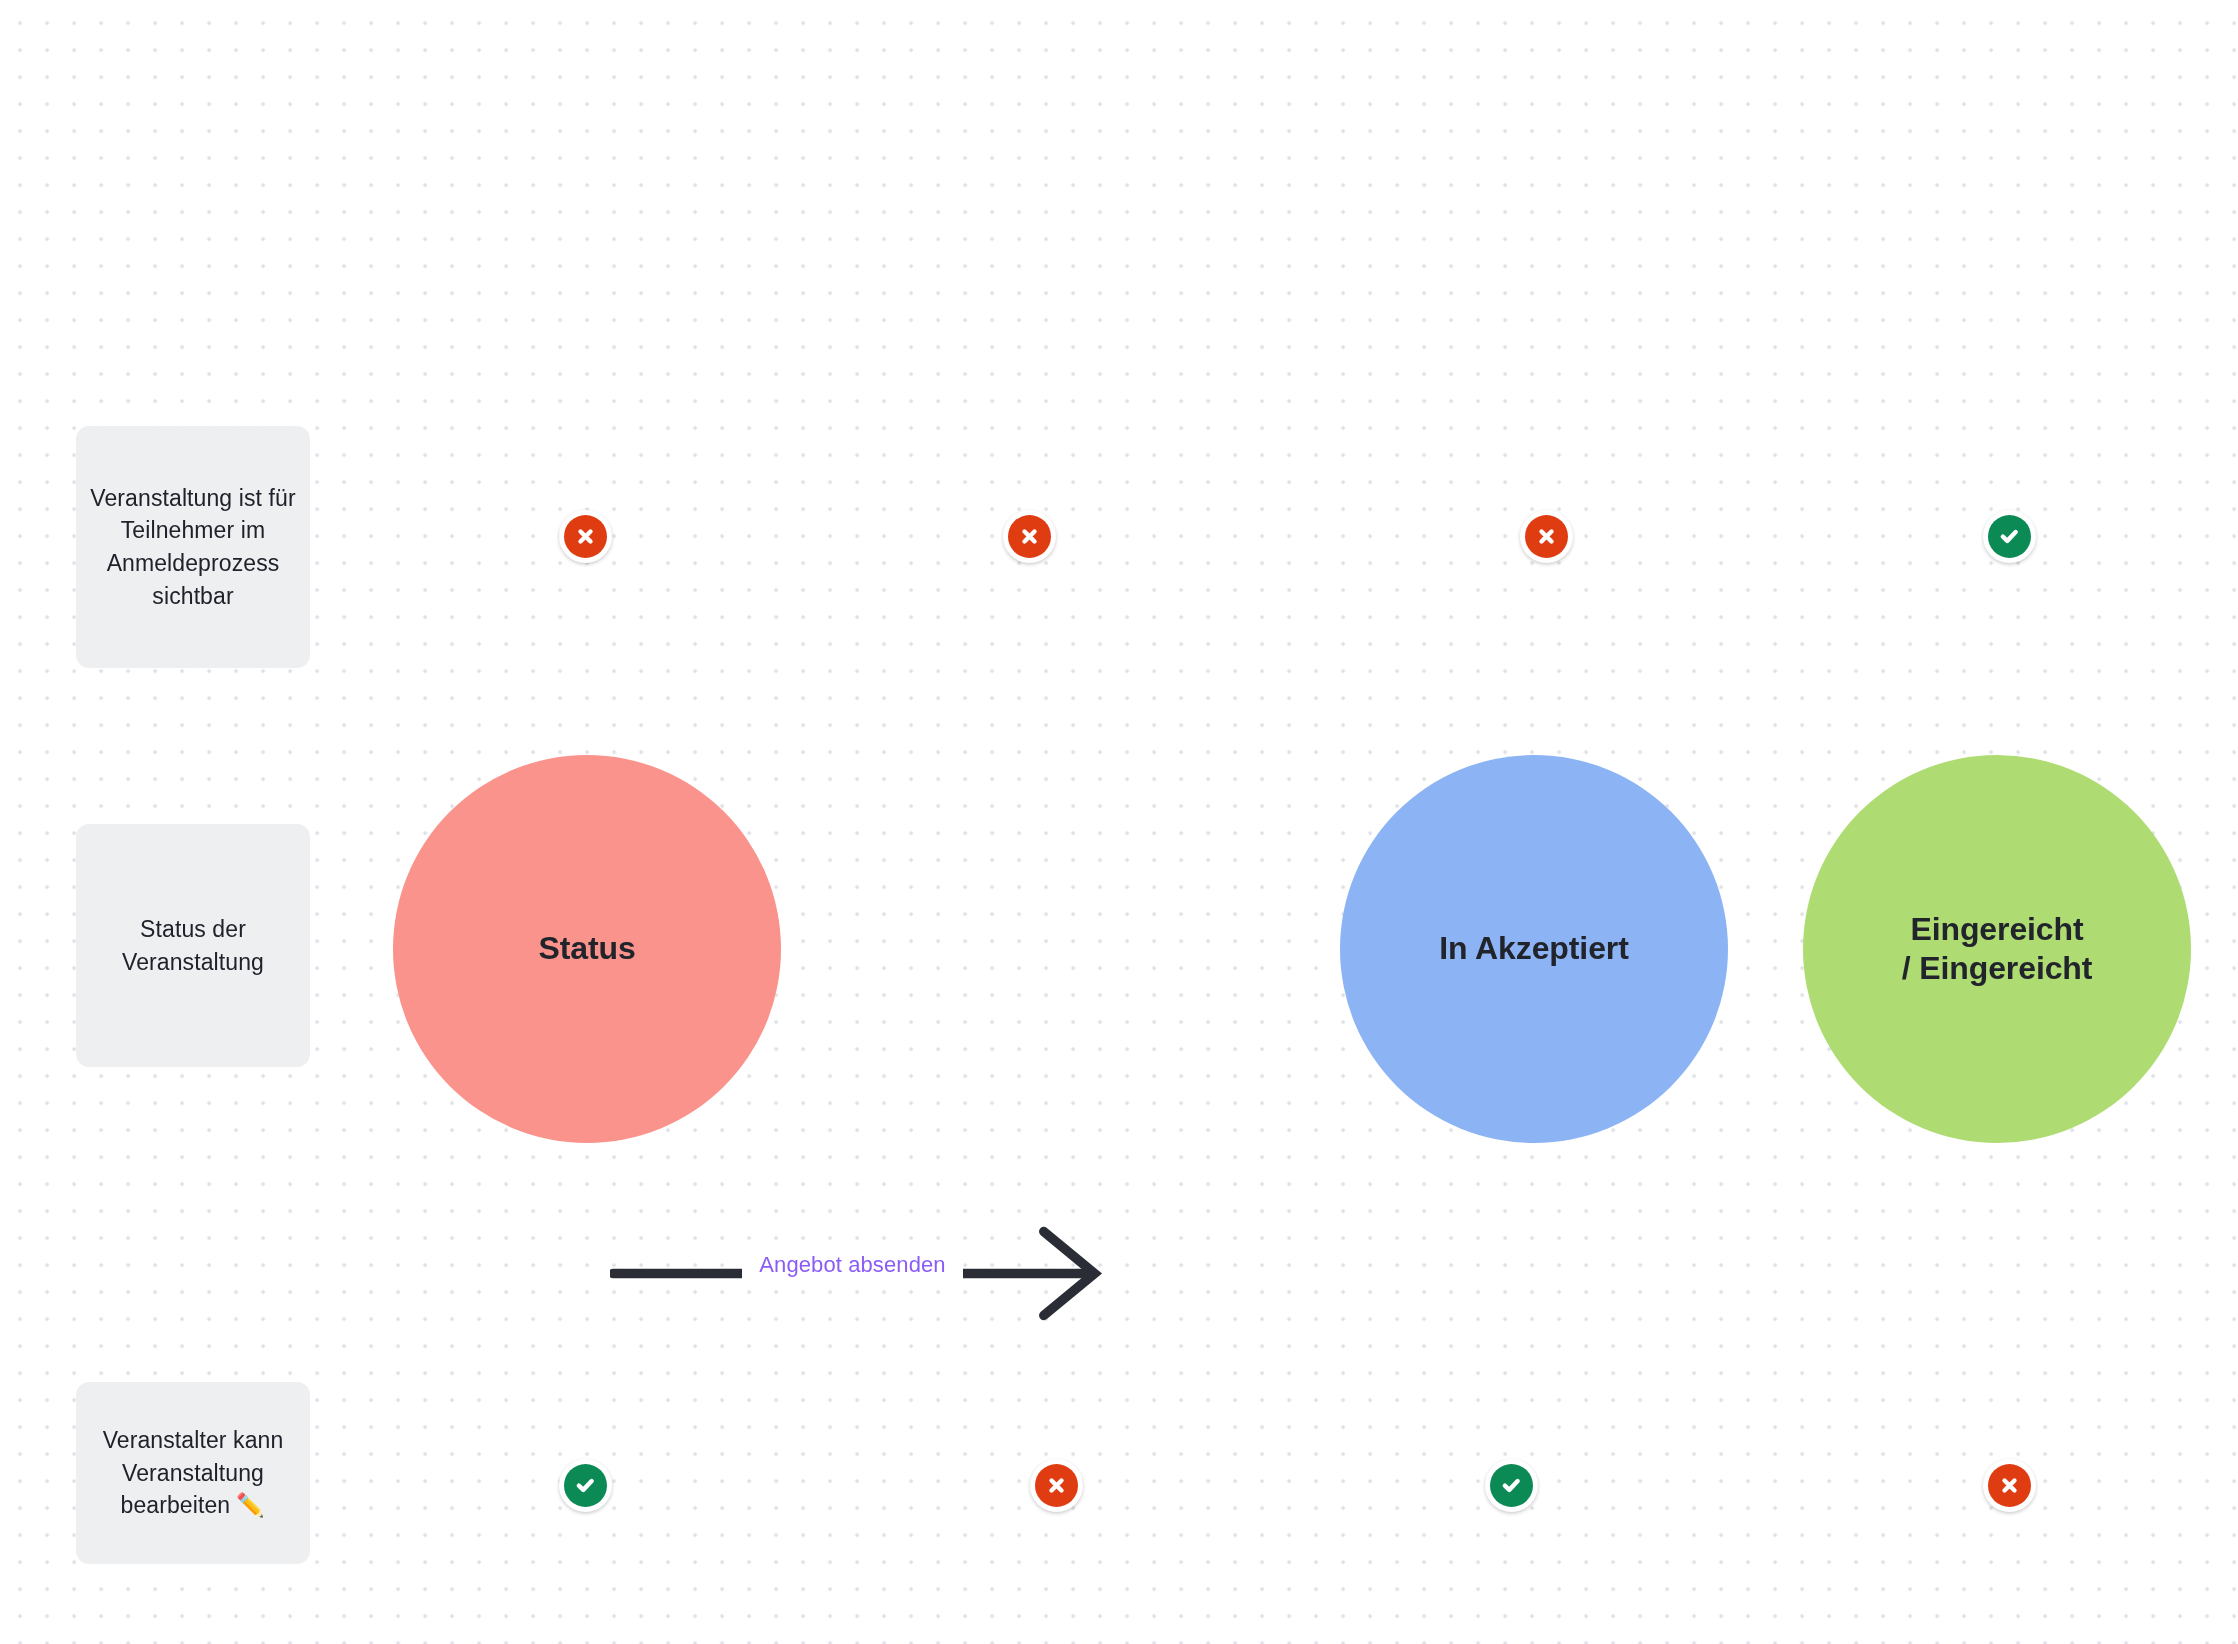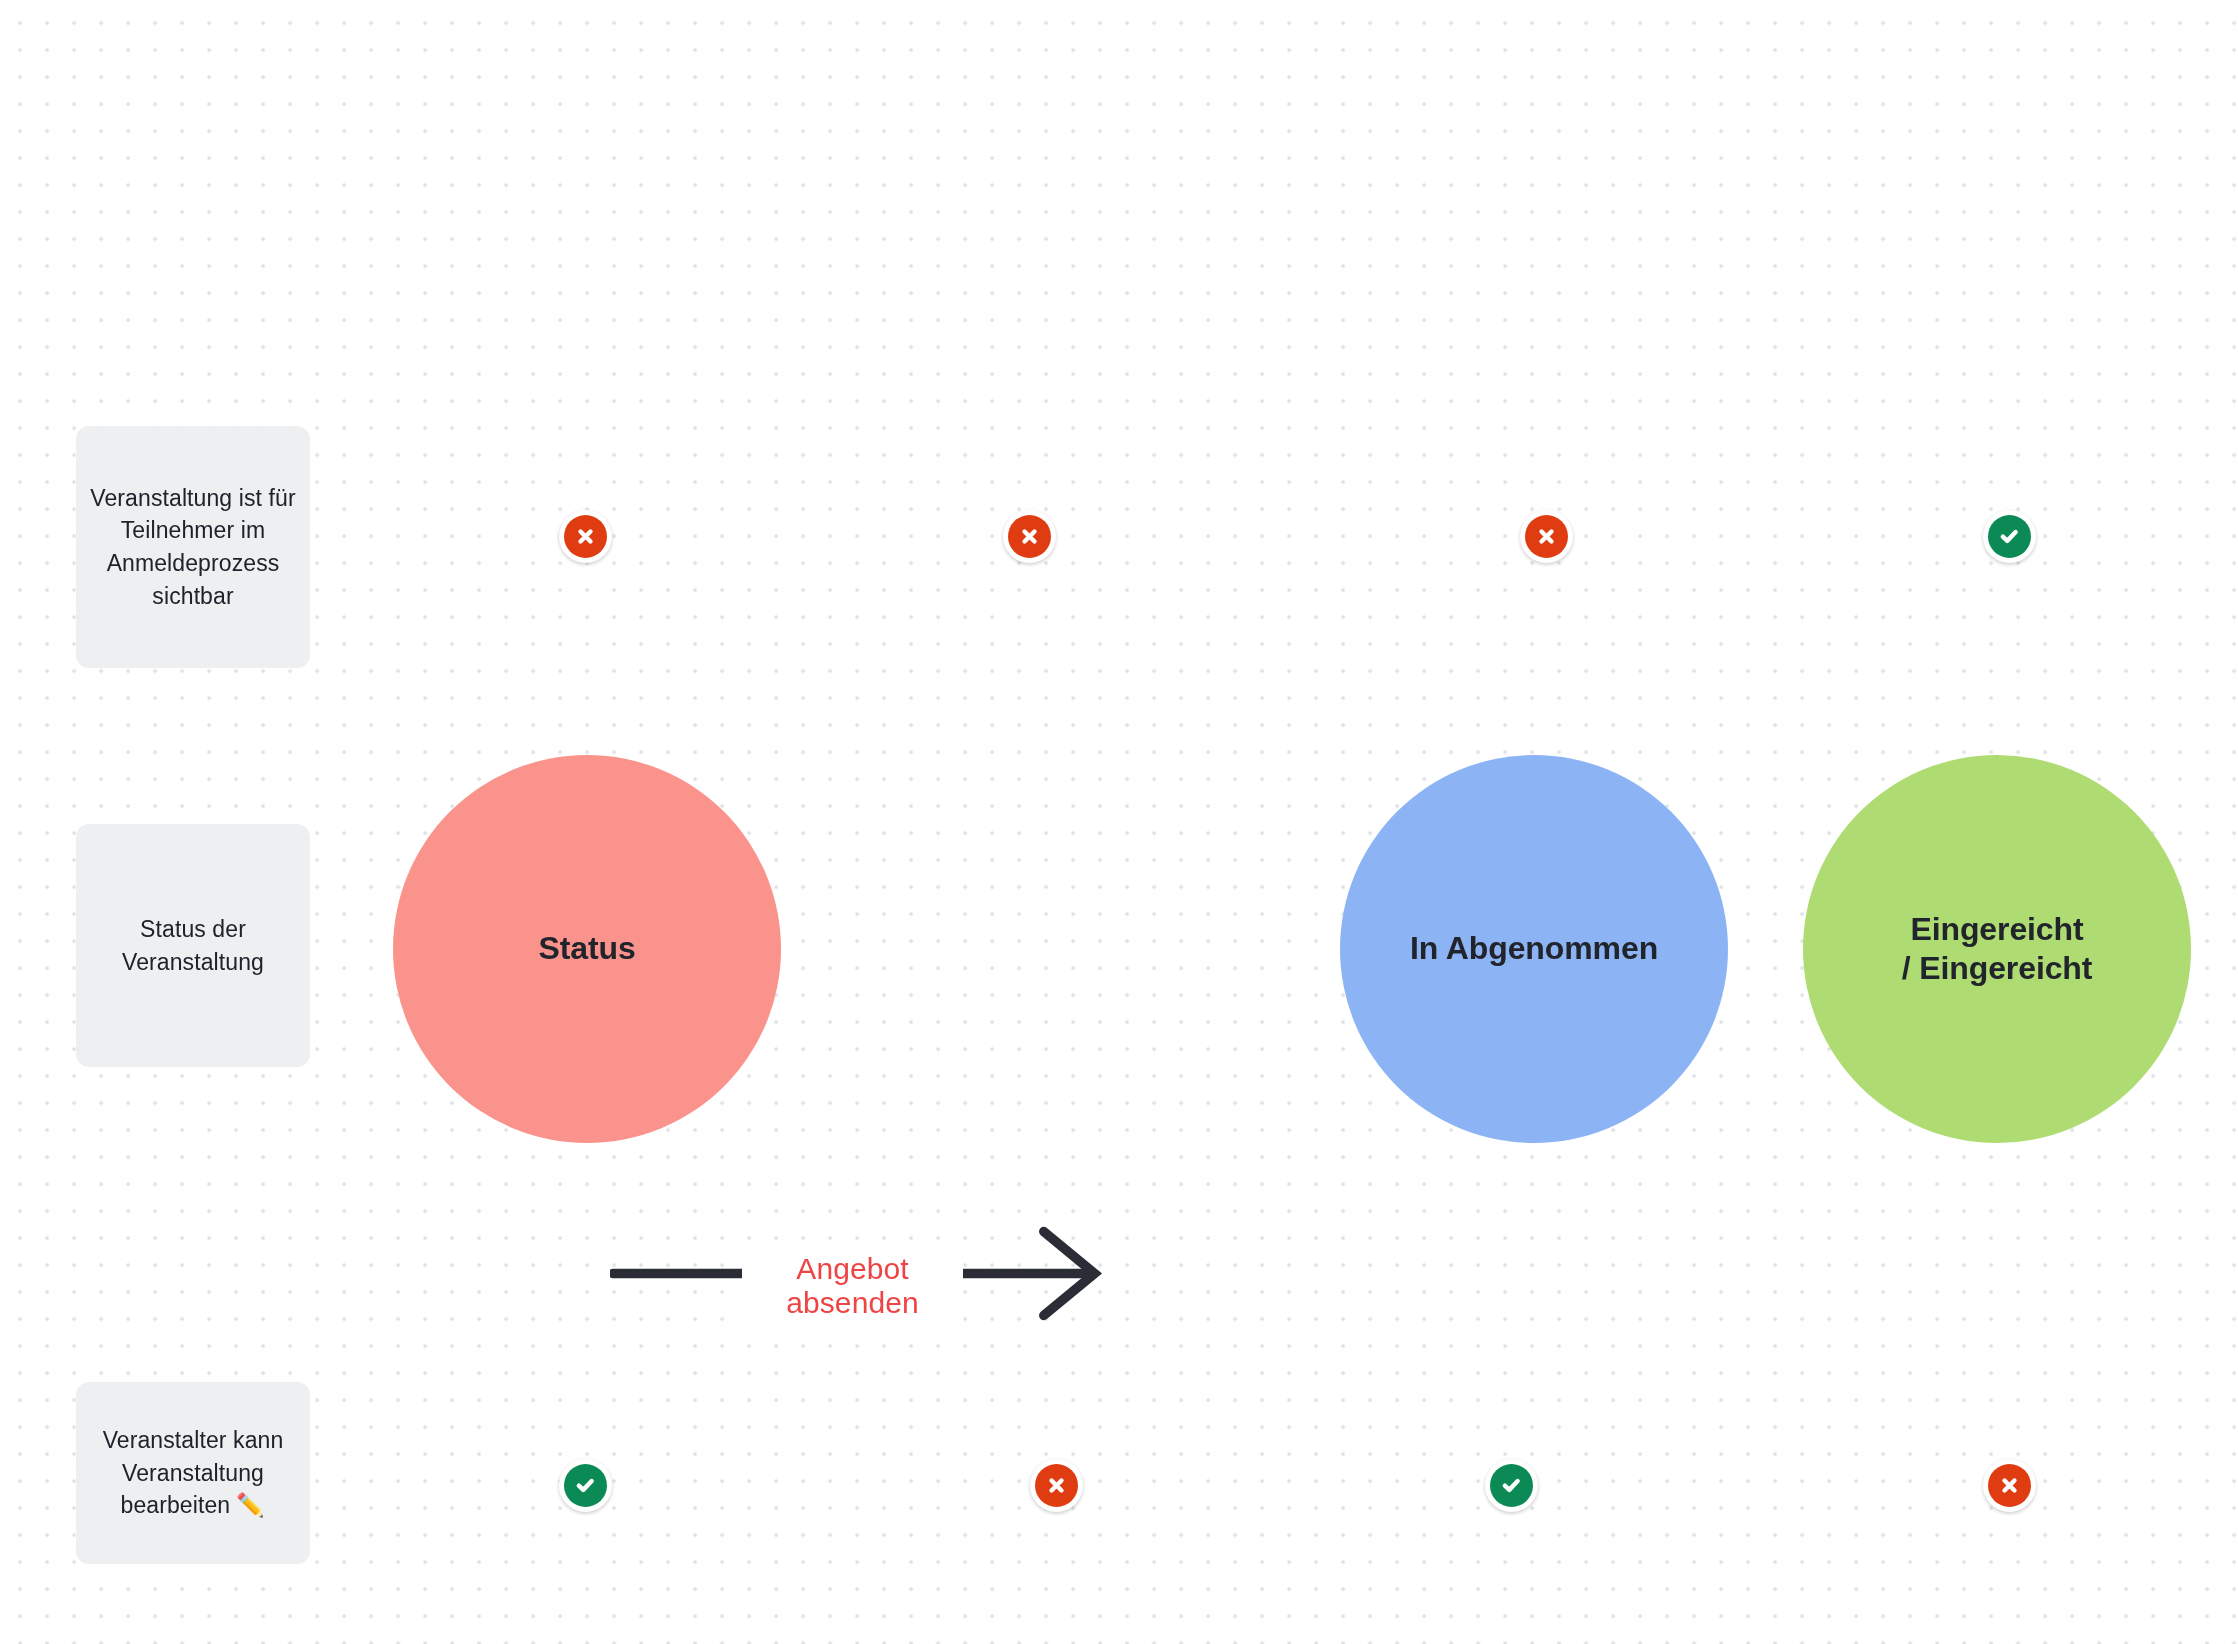--- a/index.html
+++ b/index.html
@@ -111,22 +111,22 @@
     width: 500px;
     height: 99px;
   }
   #arrow-group svg { position: absolute; left: 0; top: 0; }
   #arrow-label {
     position: absolute;
     left: 132px;
     top: 26.5px;
     width: 221px;
     text-align: center;
-    font-size: 30px;
-    color: #ef4444;
+    font-size: 22px;
+    color: #8b5cf6;
     background: #ffffff;
     padding: 1.5px 5.9px;
     box-sizing: border-box;
     letter-spacing: 0.1px;
   }
 </style>
 </head>
 <body>
 
 <div id="canvas">
@@ -175,21 +175,21 @@
       </svg>
     </span>
   </div>
 
   <div class="status-circle" id="circle-0">
     <span class="lbl">Status</span>
   </div>
 
 
   <div class="status-circle" id="circle-2">
-    <span class="lbl">In Abgenommen</span>
+    <span class="lbl">In Akzeptiert</span>
   </div>
 
   <div class="status-circle" id="circle-3">
     <span class="lbl">
       <span>Eingereicht</span><br>
       <span>/ Eingereicht</span>
     </span>
   </div>
 
   <div id="arrow-group">

